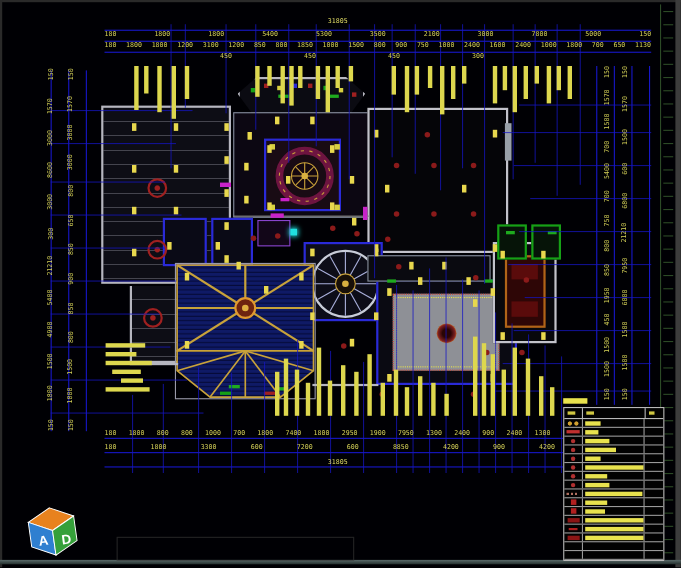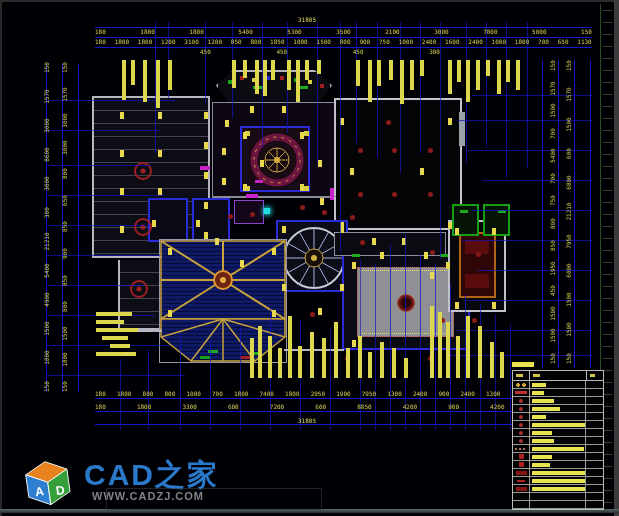--- a/index.html
+++ b/index.html
@@ -724,24 +724,20 @@
   </div>
 
   <div id="watermark">
     <svg width="52" height="52" viewBox="0 0 60 60" style="transform:rotate(-8deg);">
       <polygon points="30,4 54,16 30,28 6,16" fill="#e8821e" stroke="#fff" stroke-width="1"></polygon>
       <polygon points="6,16 30,28 30,54 6,42" fill="#2f7fd0" stroke="#fff" stroke-width="1"></polygon>
       <polygon points="54,16 30,28 30,54 54,42" fill="#35a03a" stroke="#fff" stroke-width="1"></polygon>
       <text x="14" y="42" font-size="14" font-family="Liberation Sans,sans-serif" font-weight="bold" fill="#ffffff">A</text>
       <text x="38" y="44" font-size="14" font-family="Liberation Sans,sans-serif" font-weight="bold" fill="#ffffff">D</text>
     </svg>
-    <div style="margin-left:10px;">
-      <div id="wm-brand">CAD之家</div>
-      <div id="wm-site">WWW.CADZJ.COM</div>
-    </div>
     <div id="wm-faintbox"></div>
   </div>
 
 <div style="position: absolute; left: 603px; top: 10px; width: 9px; height: 1px; background: rgb(44, 74, 38);"></div>
     <div style="position: absolute; left: 603px; top: 22px; width: 9px; height: 1px; background: rgb(44, 74, 38);"></div>
     <div style="position: absolute; left: 603px; top: 34px; width: 9px; height: 1px; background: rgb(44, 74, 38);"></div>
     <div style="position: absolute; left: 603px; top: 46px; width: 9px; height: 1px; background: rgb(44, 74, 38);"></div>
     <div style="position: absolute; left: 603px; top: 58px; width: 9px; height: 1px; background: rgb(44, 74, 38);"></div>
     <div style="position: absolute; left: 603px; top: 70px; width: 9px; height: 1px; background: rgb(44, 74, 38);"></div>
     <div style="position: absolute; left: 603px; top: 82px; width: 9px; height: 1px; background: rgb(44, 74, 38);"></div>

